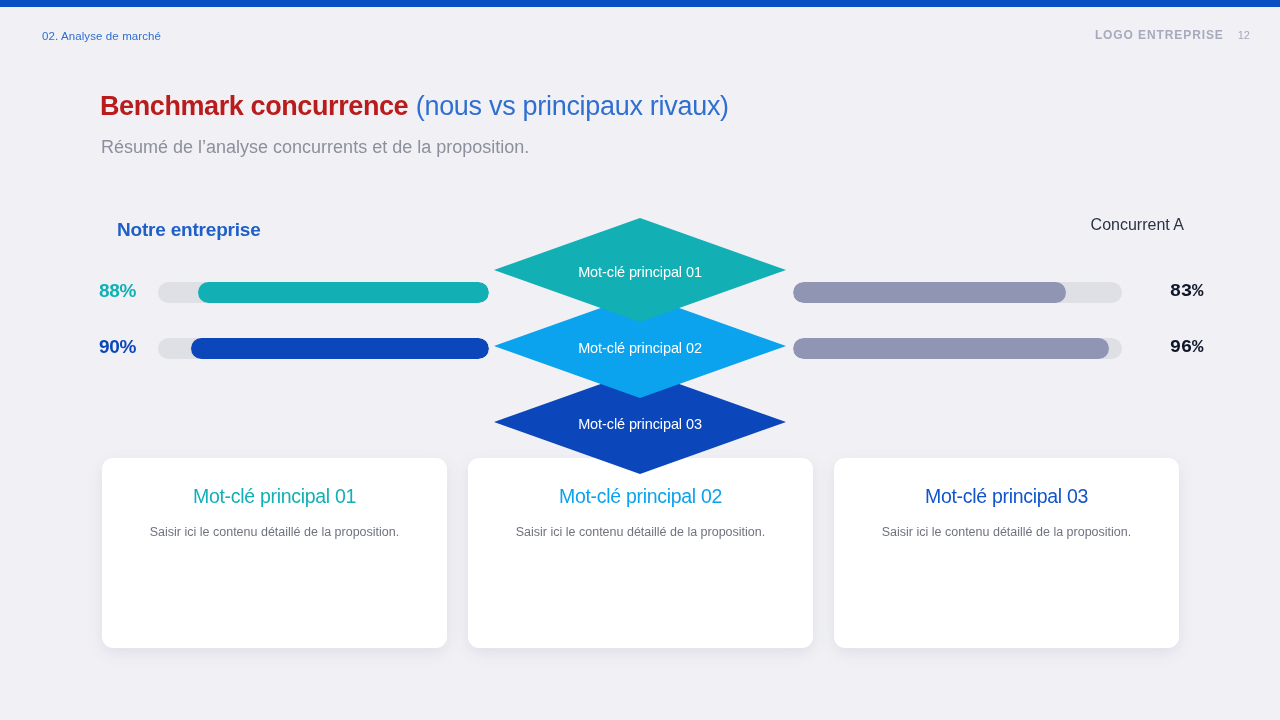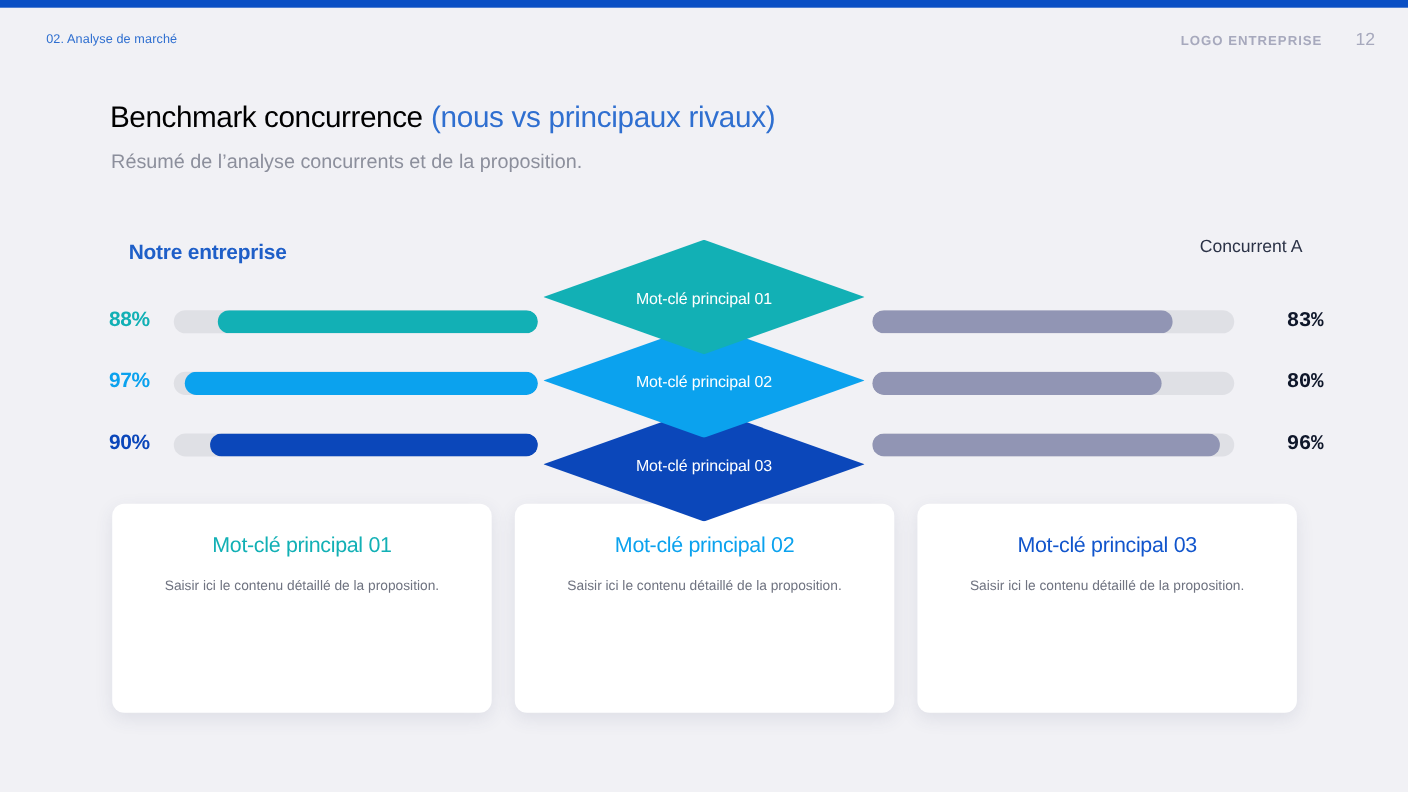--- a/index.html
+++ b/index.html
@@ -44,37 +44,36 @@
     align-items: baseline;
     gap: 14px;
   }
   .brand-logo {
     font-size: 12px;
     font-weight: bold;
     letter-spacing: 0.9px;
     color: #a7a9bd;
   }
   .page-num {
-    font-size: 16px;
+    font-size: 11px;
     color: #a7a9bd;
-    margin-left: 16px;
   }
 
   
   .title {
     position: absolute;
     left: 100px;
     top: 90px;
     font-size: 27px;
     white-space: nowrap;
     line-height: 1.2;
   }
   .title-strong {
-    font-weight: normal;
-    color: #000000;
+    font-weight: bold;
+    color: #b91c1c;
     letter-spacing: -0.4px;
   }
   .title-light {
     font-weight: normal;
     color: #2f6fd0;
     letter-spacing: -0.3px;
   }
 
   .subtitle {
     position: absolute;
@@ -230,30 +229,20 @@
     <div class="pct pct-left" style="color: rgb(18, 176, 181);">88%</div>
     <div class="track track-left">
       <div class="fill fill-left" style="width: 88%; background: rgb(18, 176, 181);"></div>
     </div>
     <div class="track track-right">
       <div class="fill fill-right" style="width: 83%; background: rgb(145, 149, 180);"></div>
     </div>
     <div class="pct pct-right">83%</div>
   </div>
 
-  <div class="row">
-    <div class="pct pct-left" style="color: rgb(11, 162, 238);">97%</div>
-    <div class="track track-left">
-      <div class="fill fill-left" style="width: 97%; background: rgb(11, 162, 238);"></div>
-    </div>
-    <div class="track track-right">
-      <div class="fill fill-right" style="width: 80%; background: rgb(145, 149, 180);"></div>
-    </div>
-    <div class="pct pct-right">80%</div>
-  </div>
 
   <div class="row">
     <div class="pct pct-left" style="color: rgb(11, 71, 186);">90%</div>
     <div class="track track-left">
       <div class="fill fill-left" style="width: 90%; background: rgb(11, 71, 186);"></div>
     </div>
     <div class="track track-right">
       <div class="fill fill-right" style="width: 96%; background: rgb(145, 149, 180);"></div>
     </div>
     <div class="pct pct-right">96%</div>

